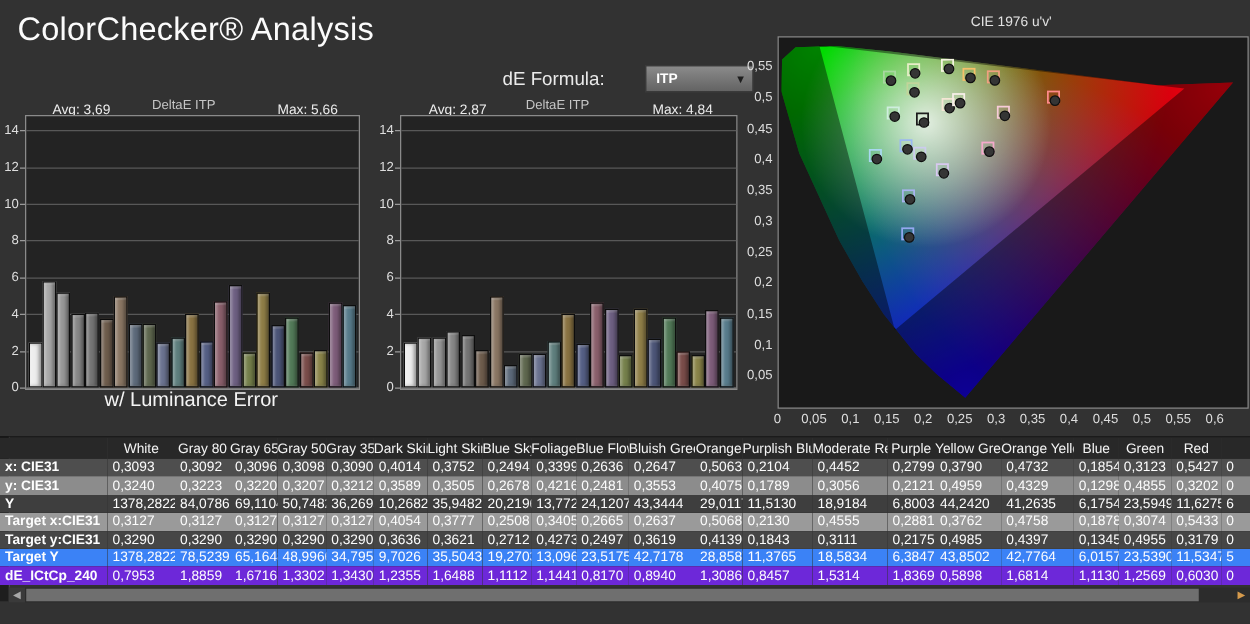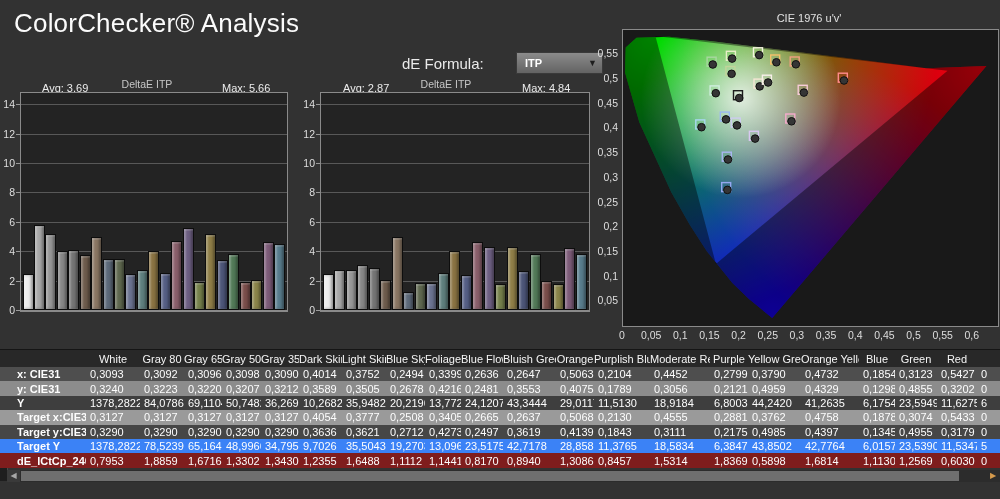--- a/index.html
+++ b/index.html
@@ -30,21 +30,21 @@
   .cie-xlab{position:absolute;top:329px;transform:translateX(-50%);font-size:10.5px;color:#dedede;}
   .cie-ylab{position:absolute;width:26px;text-align:right;font-size:10.5px;color:#dedede;}
   #rgb-triplet{position:absolute;right:6px;bottom:4px;background:rgba(40,40,40,.95);border:1px solid #5a5a5a;
       padding:2px 9px;font-size:17px;color:#fff;white-space:nowrap;}
   
   #table-wrap{position:absolute;left:0;top:349px;width:1000px;border-top:1px solid #151515;}
   #tbl{border-collapse:collapse;table-layout:fixed;width:1000px;}
   #tbl th,#tbl td{overflow:hidden;white-space:nowrap;font-weight:normal;padding:0 0 0 4px;text-align:left;}
   #tbl thead th{background:#282828;color:#f5f5f5;font-size:11px;height:17px;text-align:center;padding:0;}
   #tbl td{font-size:11px;height:14.4px;color:#fdfdfd;}
-  #tbl td.rowlab{font-weight:bold;font-size:11px;padding-left:17px;}
+  #tbl td.rowlab{font-weight:bold;font-size:11px;padding-left:4px;}
   #gutter{left:0;top:349px;width:7px;height:132px;background:#1e1e1e;border-right:1px solid #4a4a4a;}
   
   #hscroll{left:7px;top:470px;width:993px;height:12px;background:#2c2c2c;}
   #hscroll .larr{position:absolute;left:0;top:0;width:13px;height:12px;background:#3a3a3a;color:#a8a8a8;
       font-size:8px;line-height:12px;text-align:center;}
   #hscroll .thumb{position:absolute;left:14px;top:1px;width:938px;height:10px;background:#6f6f6f;}
   #hscroll .rarr{position:absolute;right:1px;top:0;width:12px;height:12px;color:#d59a4c;font-size:8px;
       line-height:12px;text-align:center;}
 </style>
 </head>
@@ -100,20 +100,21 @@
       <div class="tick-dash" style="left: 16px; top: 192.4px;"></div>
       <div class="ytick-label" style="left: -1px; top: 215.8px;">6</div>
       <div class="tick-dash" style="left: 16px; top: 221.8px;"></div>
       <div class="ytick-label" style="left: -1px; top: 245.2px;">4</div>
       <div class="tick-dash" style="left: 16px; top: 251.2px;"></div>
       <div class="ytick-label" style="left: -1px; top: 274.6px;">2</div>
       <div class="tick-dash" style="left: 16px; top: 280.6px;"></div>
       <div class="ytick-label" style="left: -1px; top: 304px;">0</div>
       <div class="tick-dash" style="left: 16px; top: 310px;"></div>
     </div>
+  <div class="chart-footer" style="left:153px">w/ Luminance Error</div>
 
   <div id="de-formula-label" class="abs">dE Formula:</div>
   <div id="de-dropdown" class="abs">
     <span class="val">ITP</span>
     <span class="arr">▼</span>
   </div>
 
   <div class="chart-stat" style="left:343px">Avg: 2,87</div>
   <div class="chart-mid" style="left:446px">DeltaE ITP</div>
   <div class="chart-stat" style="left:522px">Max: 4,84</div>
@@ -435,21 +436,21 @@
             <td>11,3765</td>
             <td>18,5834</td>
             <td>6,3847</td>
             <td>43,8502</td>
             <td>42,7764</td>
             <td>6,0157</td>
             <td>23,5390</td>
             <td>11,5347</td>
             <td>5</td>
           </tr>
-          <tr style="background:#7f1d1d">
+          <tr style="background:#6d28d9">
             <td class="rowlab">dE_ICtCp_240</td>
             <td>0,7953</td>
             <td>1,8859</td>
             <td>1,6716</td>
             <td>1,3302</td>
             <td>1,3430</td>
             <td>1,2355</td>
             <td>1,6488</td>
             <td>1,1112</td>
             <td>1,1441</td>

